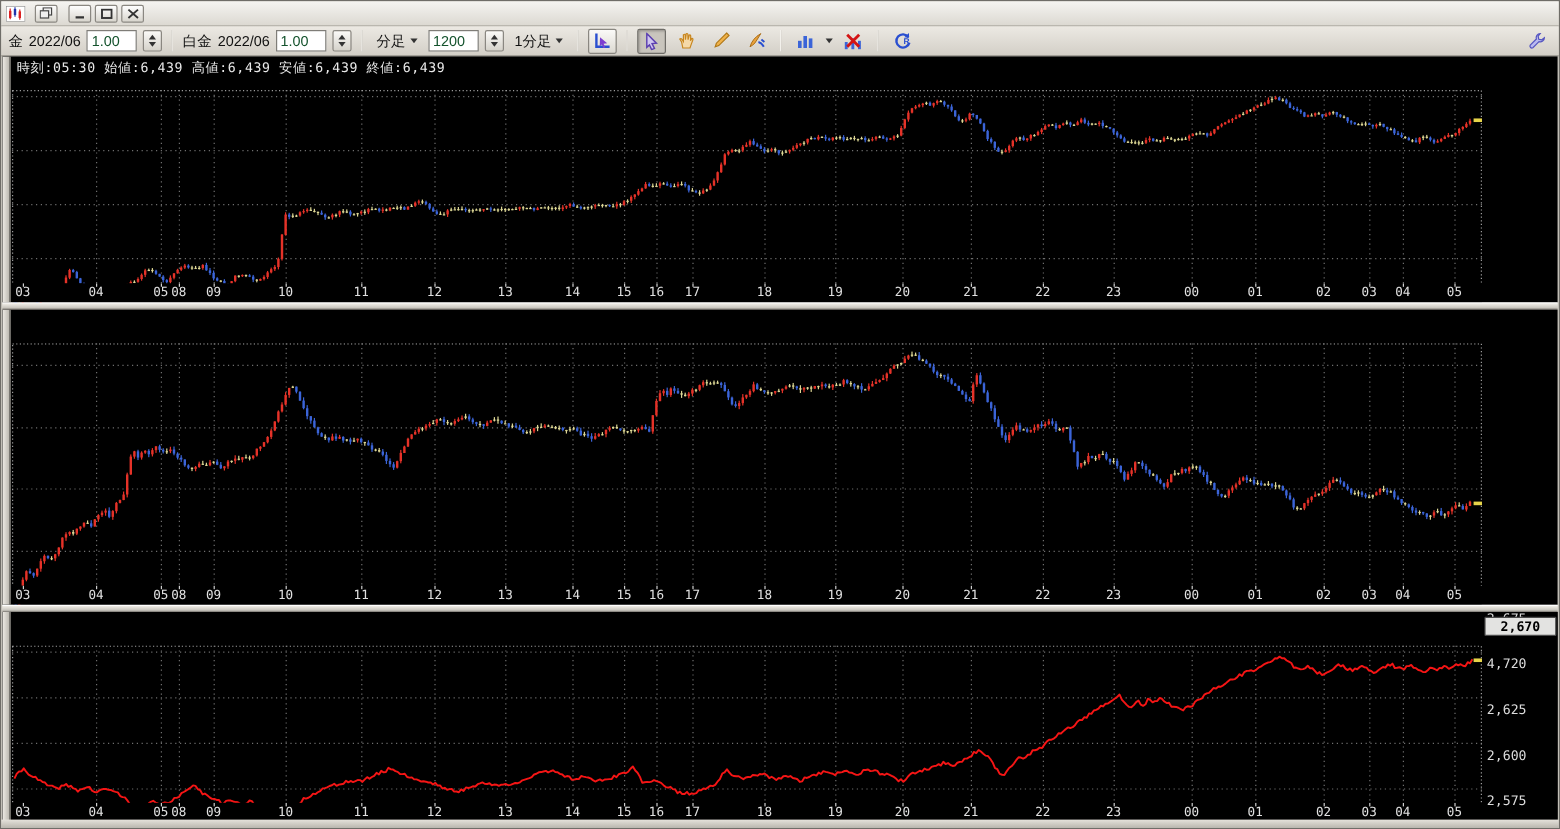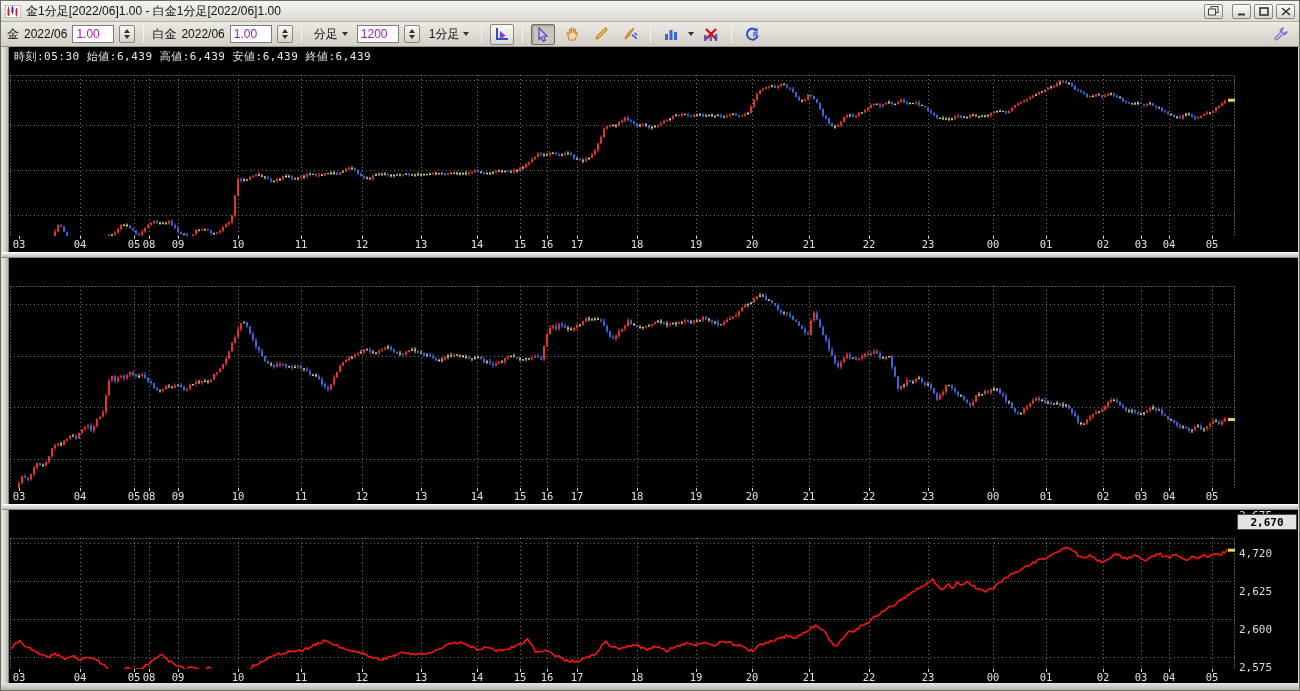--- a/index.html
+++ b/index.html
@@ -31,21 +31,21 @@
     position:absolute; left:0; top:21px; right:0; height:25px;
     background:linear-gradient(#ece9e3,#d3cfc7);
     border-bottom:1px solid #96938b;
     display:flex; align-items:center; padding:0 6px; gap:5px;
     font-size:12px; color:#111;
   }
   .tb-sep { width:1px; height:18px; background:#a9a69e; border-right:1px solid #f3f1ec; margin:0 3px; }
   .tb-label { white-space:nowrap; }
   .tb-input {
     width:42px; height:18px; border:1px solid #7f7d78; background:#fff;
-    font:12px "Liberation Sans", sans-serif; padding:0 3px; color:#a21caf;
+    font:12px "Liberation Sans", sans-serif; padding:0 3px; color:#14532d;
   }
   .spinbtn {
     width:16px; height:18px; border:1px solid #8a8781; border-radius:2px;
     background:linear-gradient(#fbfaf8,#d5d2ca);
     display:flex; flex-direction:column; align-items:center; justify-content:center;
     gap:2px; cursor:pointer;
   }
   .spinbtn .up { width:0;height:0;border-left:3px solid transparent;border-right:3px solid transparent;border-bottom:4px solid #333; }
   .spinbtn .dn { width:0;height:0;border-left:3px solid transparent;border-right:3px solid transparent;border-top:4px solid #333; }
   .dropbtn { display:flex; align-items:center; gap:4px; padding:1px 4px; cursor:pointer; white-space:nowrap; }
@@ -106,21 +106,20 @@
   <div class="titlebar">
     <svg class="app-icon" viewBox="0 0 16 13">
       <rect x="0" y="0" width="16" height="13" fill="#fff" stroke="#888"></rect>
       <rect x="2.5" y="4" width="2" height="6" fill="#d22"></rect>
         <line x1="3.5" y1="2" x2="3.5" y2="11" stroke="#d22"></line>
       <rect x="6.5" y="2.5" width="2" height="5" fill="#23a"></rect>
         <line x1="7.5" y1="1" x2="7.5" y2="9" stroke="#23a"></line>
       <rect x="10.5" y="4.5" width="2" height="5.5" fill="#d22"></rect>
         <line x1="11.5" y1="3" x2="11.5" y2="11.5" stroke="#d22"></line>
     </svg>
-    <div class="title-text">金1分足[2022/06]1.00 - 白金1分足[2022/06]1.00</div>
     <div class="winbtn">
       <svg width="11" height="10" viewBox="0 0 11 10">
           <rect x="3" y="0.5" width="7" height="6" fill="#eee" stroke="#444"></rect>
           <rect x="0.5" y="3" width="7" height="6" fill="#eee" stroke="#444"></rect>
         </svg>
     </div>
     <div class="winbtn-gap"></div>
     <div class="winbtn">
       <svg width="10" height="9" viewBox="0 0 10 9">
           <line x1="1" y1="7.5" x2="8" y2="7.5" stroke="#333" stroke-width="2"></line>

